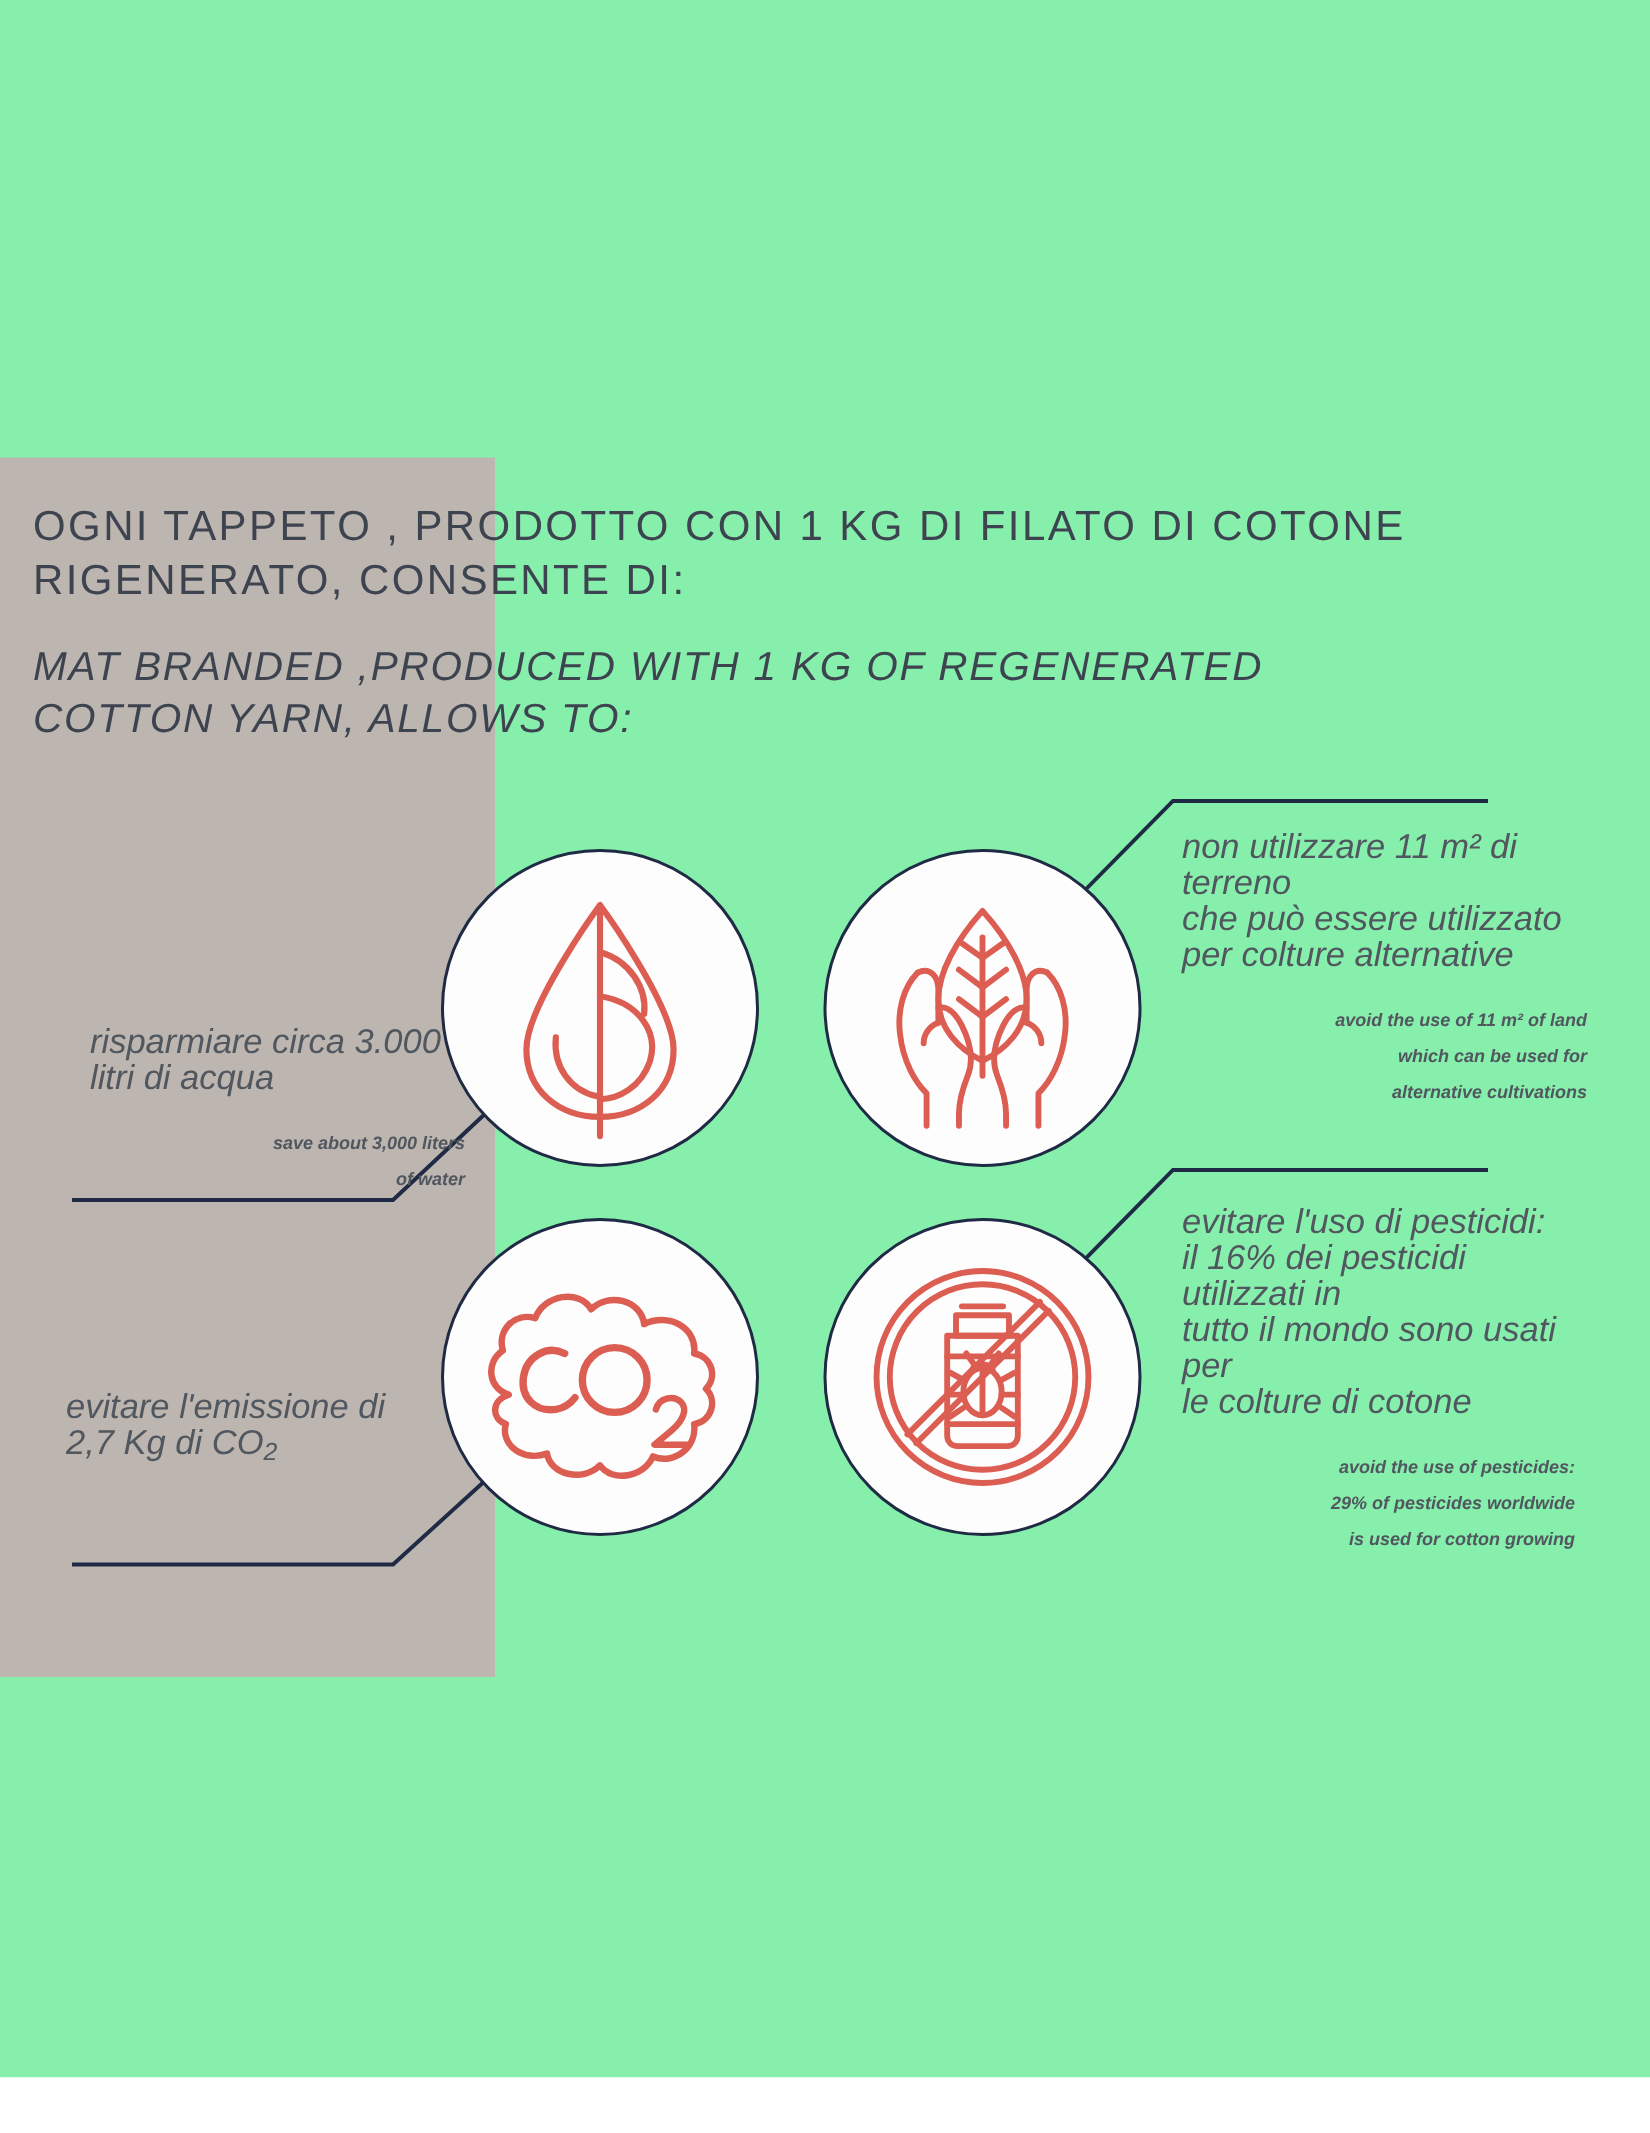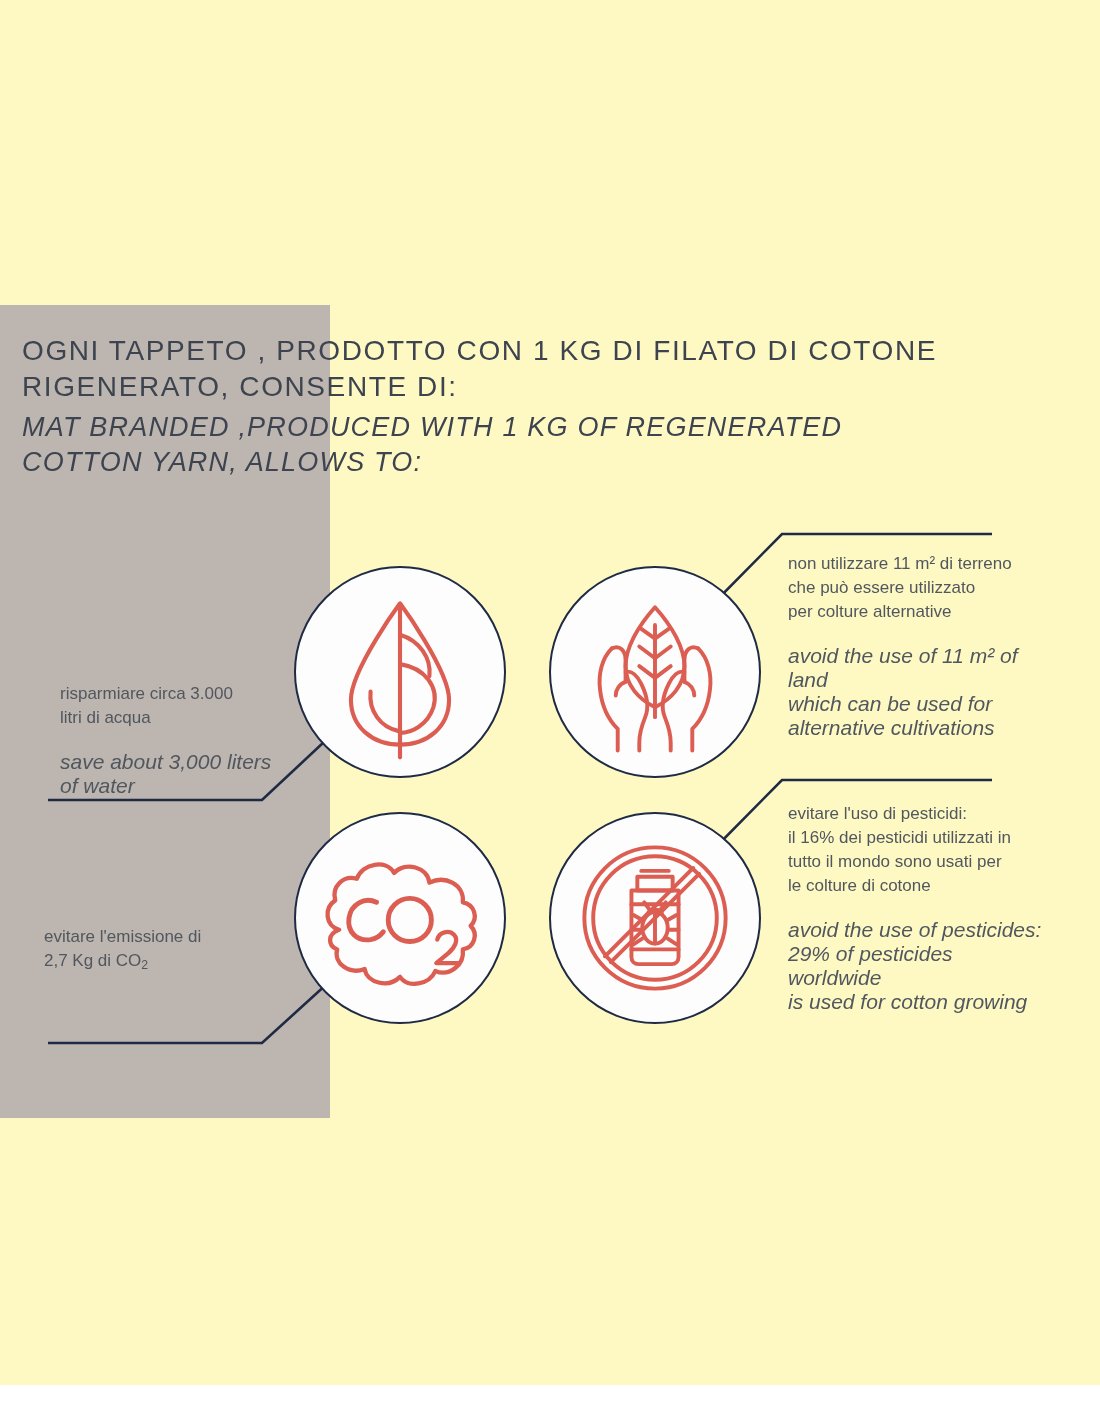--- a/index.html
+++ b/index.html
@@ -7,21 +7,21 @@
     padding: 0;
     background: #ffffff;
   }
   body {
     font-family: "Liberation Sans", sans-serif;
   }
   #page {
     position: relative;
     width: 1100px;
     height: 1385px;
-    background: #fef9c3;
+    background: #86efac;
     overflow: hidden;
   }
 
   
   .beige-panel {
     position: absolute;
     left: 0;
     top: 305px;
     width: 330px;
     height: 813px;
@@ -46,21 +46,21 @@
     white-space: pre-line;
   }
   .heading-en {
     font-family: "Liberation Sans", sans-serif;
     font-size: 27px;
     line-height: 35px;
     font-weight: 300;
     font-style: italic;
     letter-spacing: 1.2px;
     color: #3d4450;
-    margin: 5px 0 0 0;
+    margin: 22px 0 0 0;
     white-space: pre-line;
   }
 
   
   .icon-circle {
     position: absolute;
     width: 212px;
     height: 212px;
     border-radius: 50%;
     background: #fdfdfd;
@@ -86,32 +86,34 @@
   }
 
   
   .callout { position: absolute; z-index: 5; }
   .callout p {
     margin: 0;
     font-family: "Liberation Sans", sans-serif;
     color: #51575f;
   }
   .callout .ct-it {
-    font-size: 17px;
+    font-size: 23px;
     line-height: 24px;
     font-weight: 400;
     white-space: pre-line;
+    font-style: italic;
   }
   .callout .ct-en {
-    font-size: 21px;
+    font-size: 12px;
     line-height: 24px;
-    font-weight: 400;
+    font-weight: 700;
     font-style: italic;
     margin-top: 20px;
     white-space: pre-line;
+    text-align: right;
   }
 
   #callout-water   { left: 60px;  top: 682px;  width: 250px; }
   #callout-co2     { left: 44px;  top: 925px;  width: 250px; }
   #callout-land    { left: 788px; top: 552px;  width: 270px; }
   #callout-pest    { left: 788px; top: 802px;  width: 262px; }
 
   .sub { font-size: 0.72em; vertical-align: -0.28em; }
 </style>
 </head>

